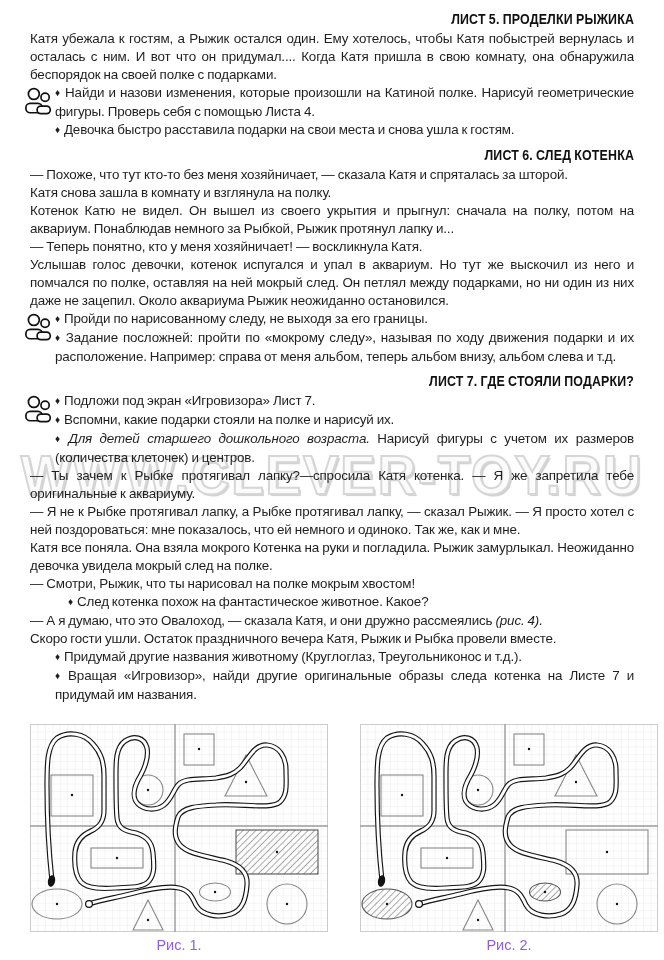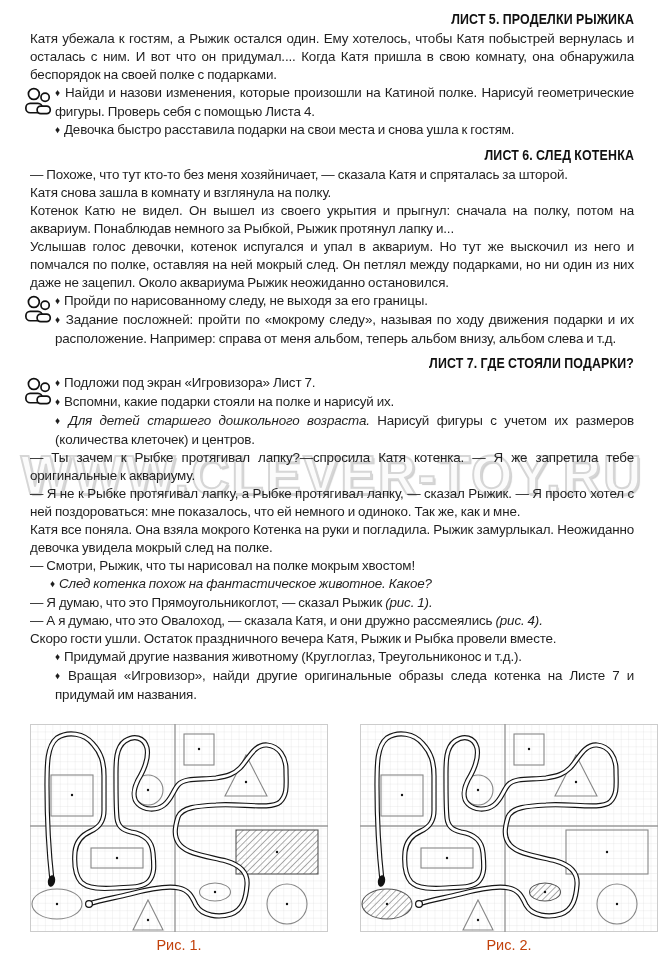--- a/index.html
+++ b/index.html
@@ -30,32 +30,32 @@
     font-size:15.5px;line-height:18px;
     transform:scaleX(0.8);transform-origin:100% 50%;
     letter-spacing:0.2px;margin:6px 0 2px 0;
   }
   .heading.first{margin-top:2px;}
   p.para{margin:0;}
   .tasks{margin-left:25px;position:relative;}
   .task{margin:0;}
   .dia{font-size:10px;margin-right:4px;position:relative;top:-1px;}
   .ital{font-style:italic;}
-  .task-single{margin-left:20px;font-style:italic;}
+  .task-single{margin-left:38px;}
   .group-icon{
     position:absolute;left:-31px;top:2px;width:30px;height:30px;
   }
   .figures{
     position:absolute;top:724px;left:30px;z-index:1;
     display:flex;gap:32px;
   }
   .fig{width:298px;}
   .fig svg{display:block;}
   .fig-caption{
-    text-align:center;margin-top:5px;font-size:14.5px;color:#c2410c;
+    text-align:center;margin-top:5px;font-size:14.5px;color:#8b5cf6;
     letter-spacing:0;
   }
 </style>
 </head>
 <body>
 
 <div class="watermark">WWW.CLEVER-TOY.RU</div>
 
 <div class="content">
 
@@ -72,20 +72,21 @@
       </g>
     </svg>
     <div class="task"><span class="dia">♦</span><span>Найди и назови изменения, которые произошли на Катиной полке. Нарисуй геометрические фигуры. Проверь себя с помощью Листа 4.</span></div>
     <div class="task"><span class="dia">♦</span><span>Девочка быстро расставила подарки на свои места и снова ушла к гостям.</span></div>
   </div>
 
   <div class="heading">ЛИСТ 6. СЛЕД КОТЕНКА</div>
   <p class="para">— Похоже, что тут кто-то без меня хозяйничает, — сказала Катя и спряталась за шторой.</p>
   <p class="para">Катя снова зашла в комнату и взглянула на полку.</p>
   <p class="para">Котенок Катю не видел. Он вышел из своего укрытия и прыгнул: сначала на полку, потом на аквариум. Понаблюдав немного за Рыбкой, Рыжик протянул лапку и...</p>
+  <p class="para">— Теперь понятно, кто у меня хозяйничает! — воскликнула Катя.</p>
   <p class="para">Услышав голос девочки, котенок испугался и упал в аквариум. Но тут же выскочил из него и помчался по полке, оставляя на ней мокрый след. Он петлял между подарками, но ни один из них даже не зацепил. Около аквариума Рыжик неожиданно остановился.</p>
 
   <div class="tasks">
     <svg class="group-icon" viewBox="0 0 32 30">
       <g fill="#ffffff" stroke="#111111" stroke-width="1.8" stroke-linejoin="round">
         <circle cx="10.5" cy="7.5" r="5.8"></circle>
         <rect x="2" y="17.5" width="17.5" height="10" rx="4.6"></rect>
         <circle cx="22.5" cy="11" r="4.4"></circle>
         <rect x="14" y="20.5" width="14" height="8" rx="3.8"></rect>
       </g>
@@ -110,21 +111,20 @@
     <div class="task"><span class="dia">♦</span><span class="ital">Для детей старшего дошкольного возраста.</span><span> Нарисуй фигуры с учетом их размеров (количества клеточек) и центров.</span></div>
   </div>
 
   <p class="para">— Ты зачем к Рыбке протягивал лапку?—спросила Катя котенка. — Я же запретила тебе оригинальные к аквариуму.</p>
   <p class="para">— Я не к Рыбке протягивал лапку, а Рыбке протягивал лапку, — сказал Рыжик. — Я просто хотел с ней поздороваться: мне показалось, что ей немного и одиноко. Так же, как и мне.</p>
   <p class="para">Катя все поняла. Она взяла мокрого Котенка на руки и погладила. Рыжик замурлыкал. Неожиданно девочка увидела мокрый след на полке.</p>
   <p class="para">— Смотри, Рыжик, что ты нарисовал на полке мокрым хвостом!</p>
 
   <div class="task task-single"><span class="dia">♦</span><span>След котенка похож на фантастическое животное. Какое?</span></div>
 
-  <p class="para"><span>— Я думаю, что это Прямоугольникоглот, — сказал Рыжик </span><span class="ital">(рис. 1).</span></p>
   <p class="para"><span>— А я думаю, что это Овалоход, — сказала Катя, и они дружно рассмеялись </span><span class="ital">(рис. 4).</span></p>
   <p class="para">Скоро гости ушли. Остаток праздничного вечера Катя, Рыжик и Рыбка провели вместе.</p>
 
   <div class="tasks">
     <div class="task"><span class="dia">♦</span><span>Придумай другие названия животному (Круглоглаз, Треугольниконос и т.д.).</span></div>
     <div class="task"><span class="dia">♦</span><span>Вращая «Игровизор», найди другие оригинальные образы следа котенка на Листе 7 и придумай им названия.</span></div>
   </div>
 
 </div>
 

